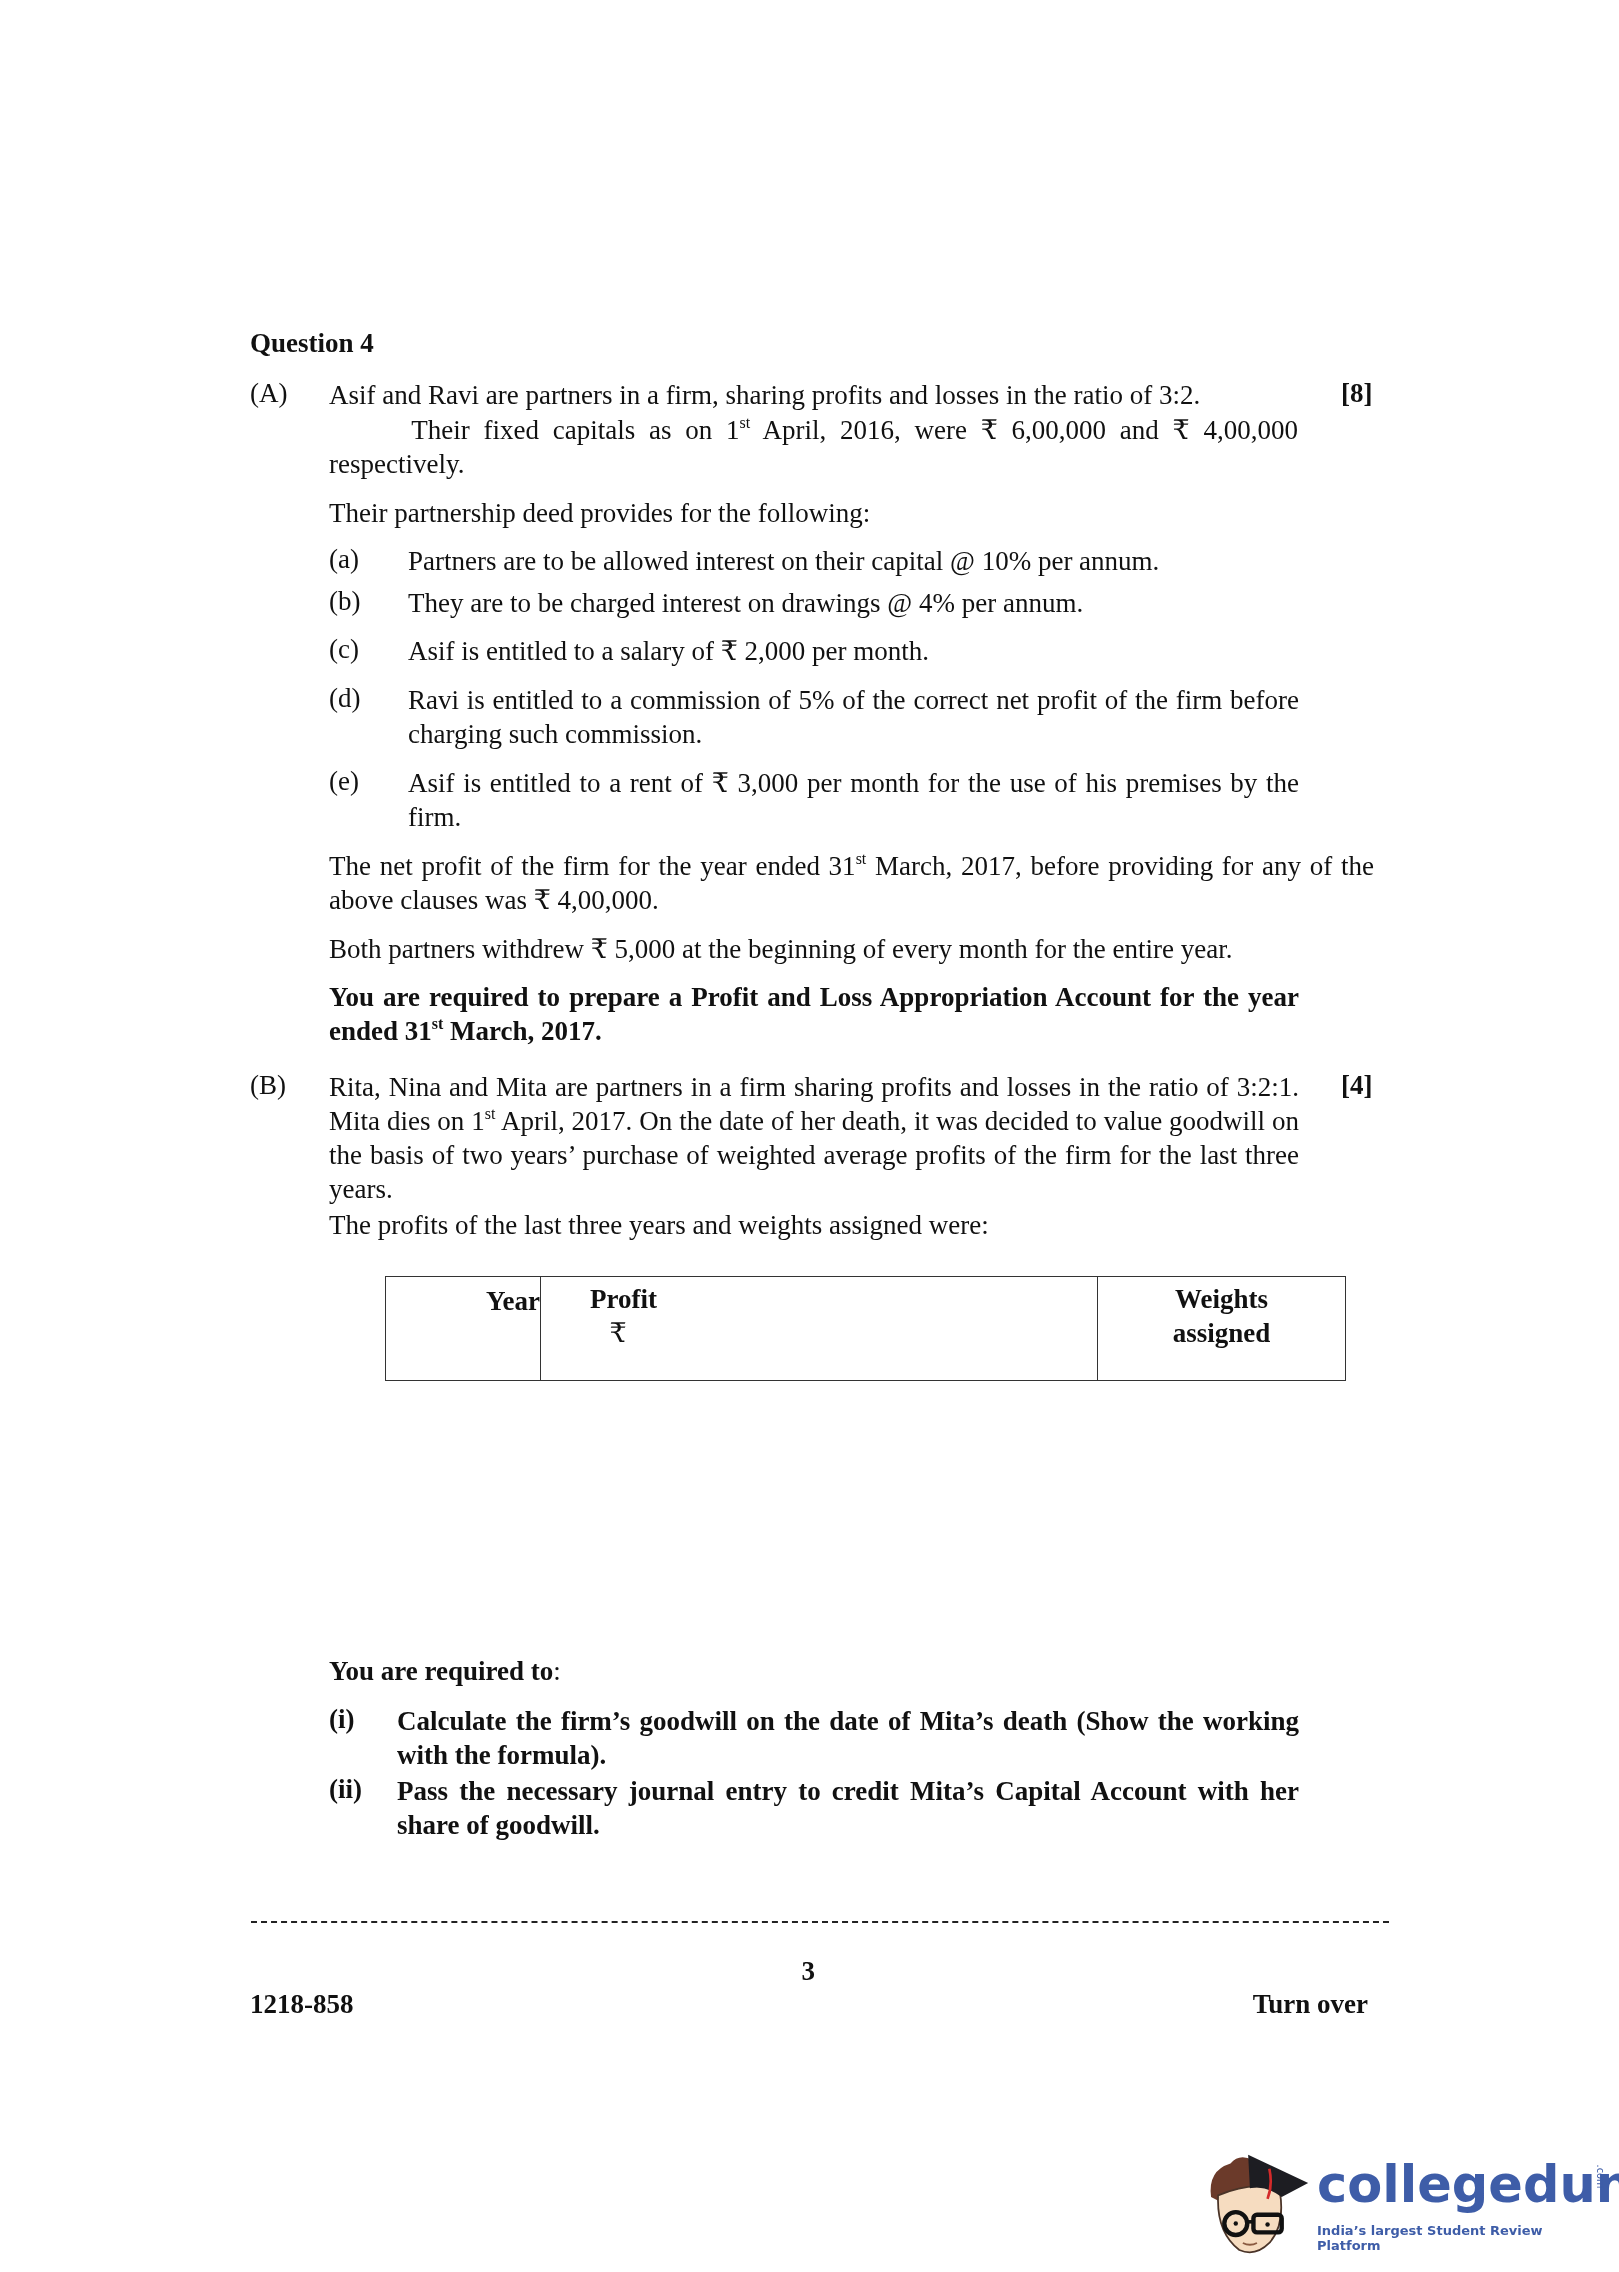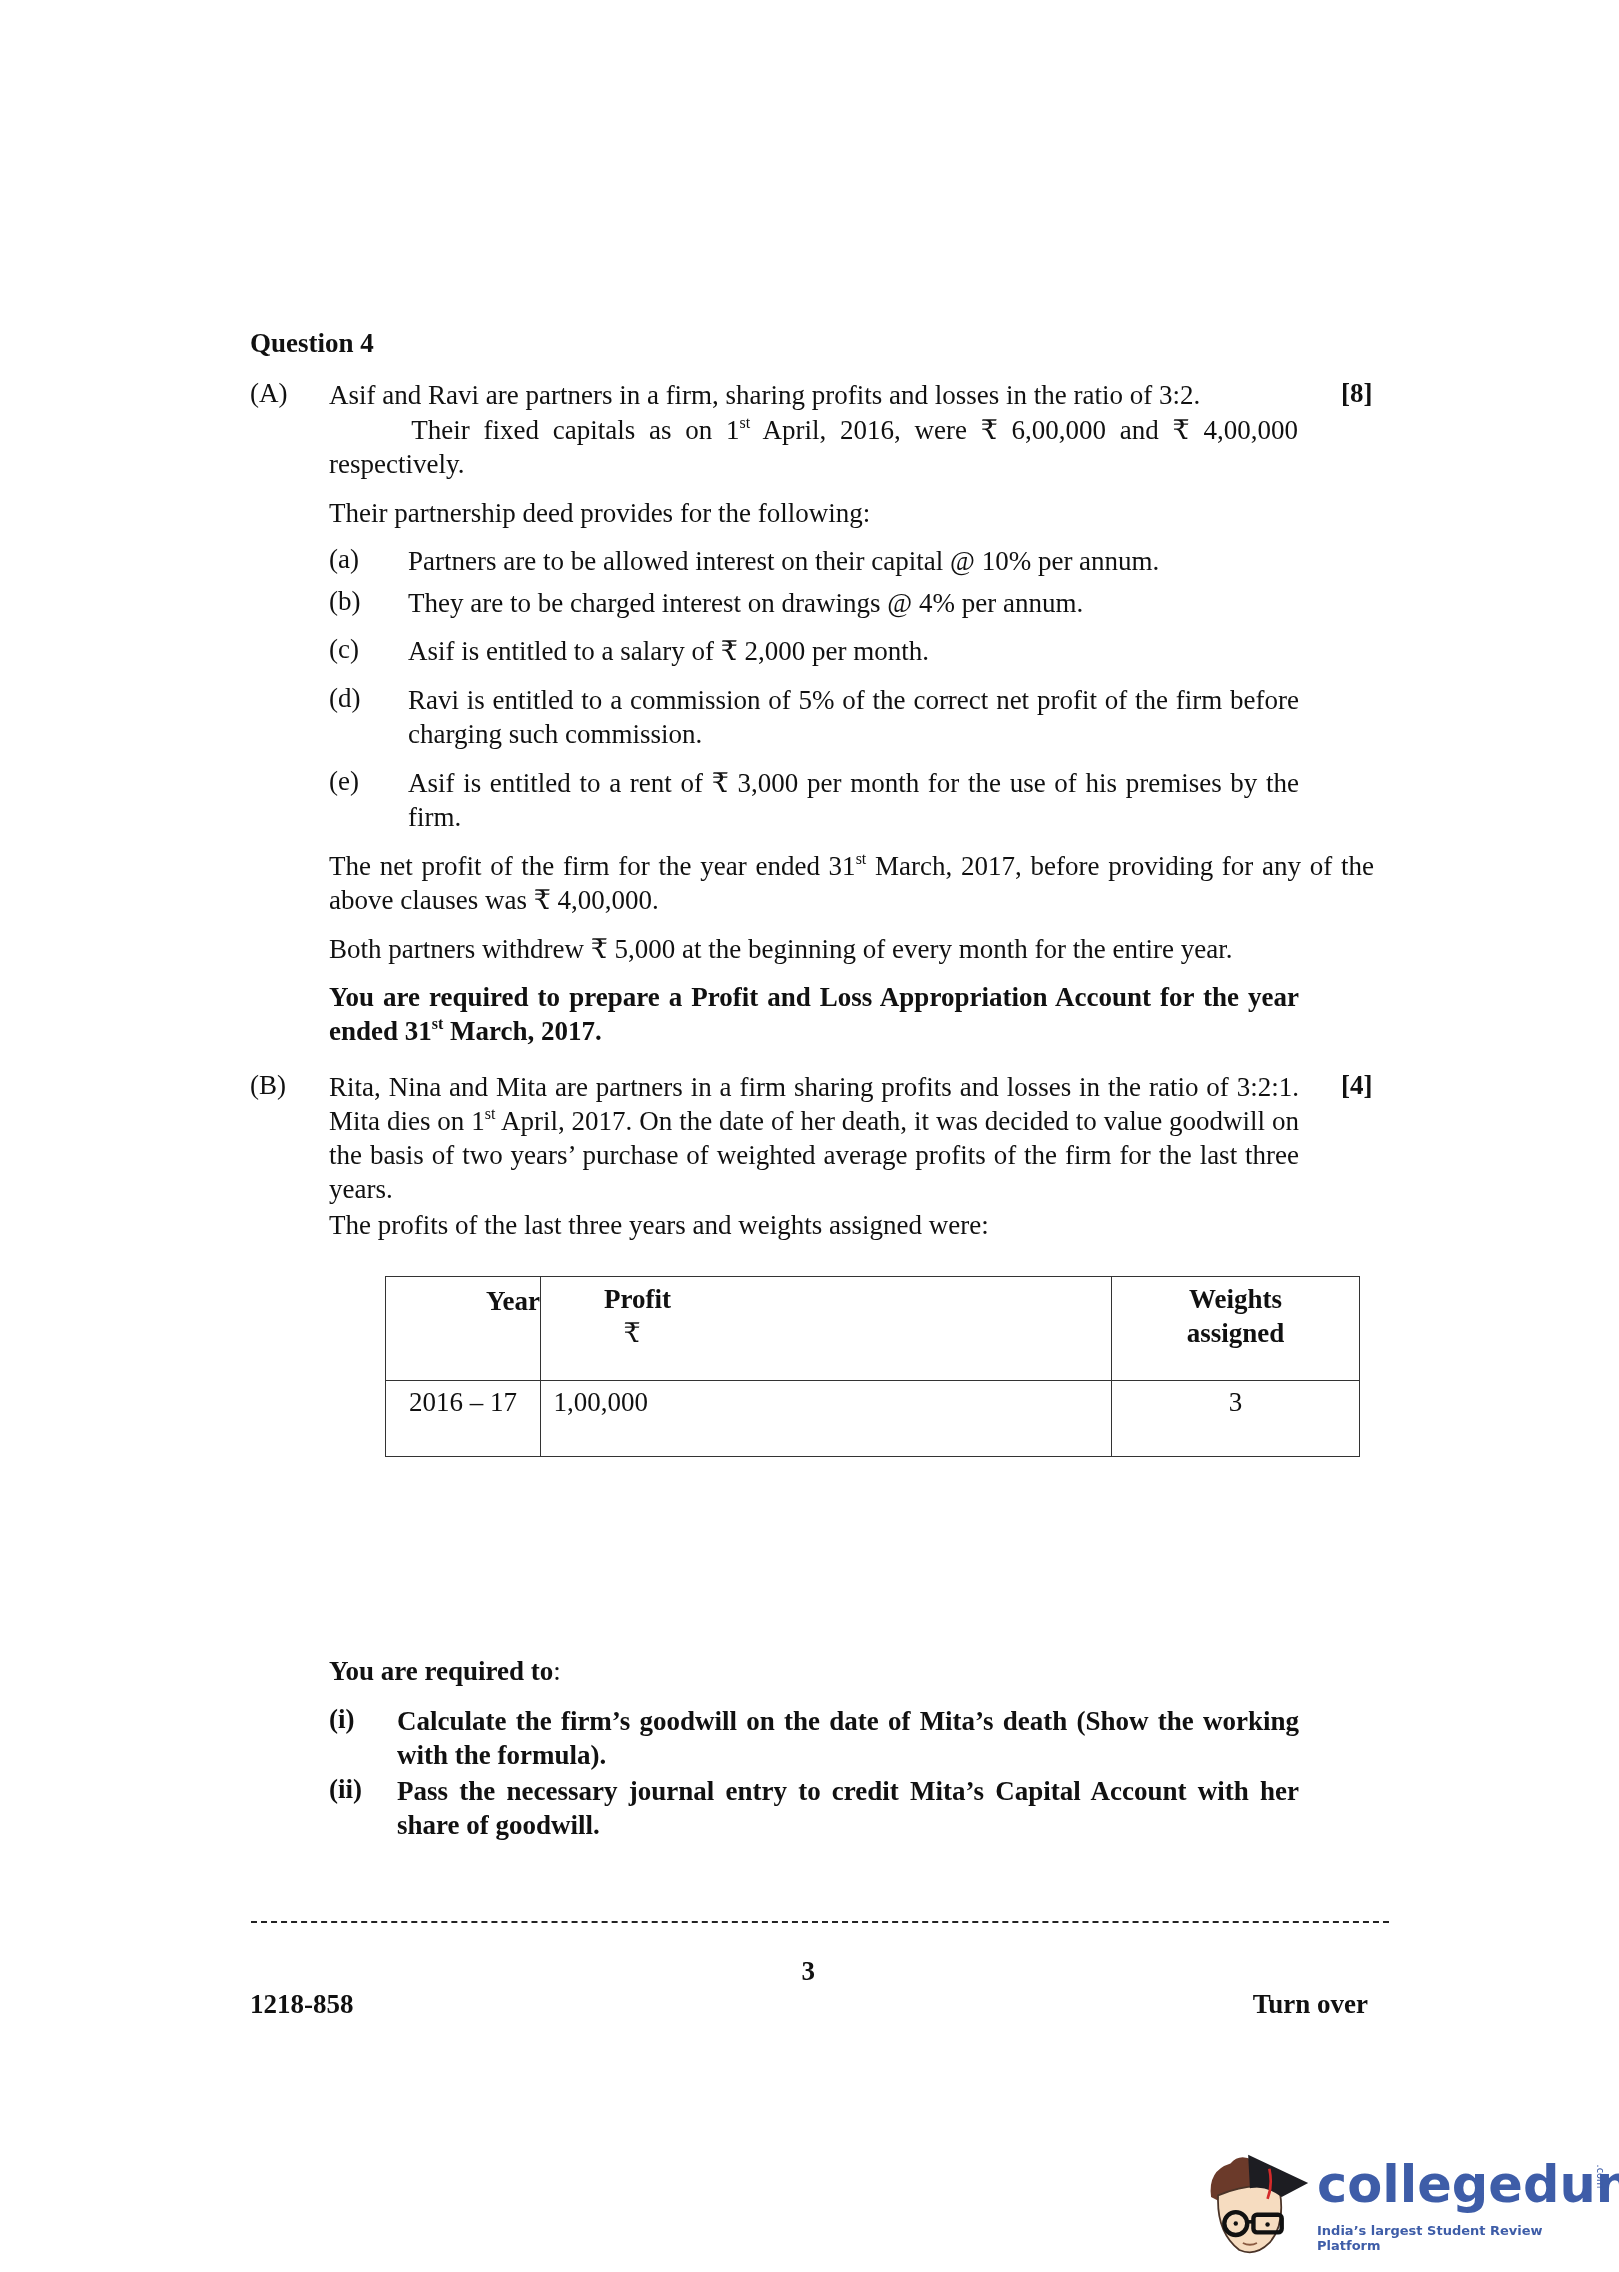--- a/index.html
+++ b/index.html
@@ -65,33 +65,28 @@
   <div class="label" style="left:250px; top:1070px;">(B)</div>
   <div class="marks" style="top:1070px;">[4]</div>
 
   <div class="para last-left" style="left:329px; top:1070px; width:970px;"><span>Rita, Nina and Mita are partners in a firm sharing profits and losses in the ratio of 3:2:1.  Mita dies on 1</span><sup>st</sup><span> April, 2017.  On the date of her death, it was decided to value goodwill on the basis of two years’ purchase of weighted average profits of the firm for the last three years.</span></div>
   <div class="para" style="left:329px; top:1208px; width:970px;">The profits of the last three years and weights assigned were:</div>
 
   <table class="profits">
     <tbody>
         <tr style="height:104px;">
       <th style="width:154px; text-align:right; padding-top:7px;"><span>Year</span></th>
-      <th style="width:507px; text-align:left; padding-top:5.3px; padding-left:63px;">
+      <th style="width:507px; text-align:left; padding-top:5.3px; padding-left:49px;">
         <div>Profit</div>
         <div style="font-weight:normal; padding-left:19.4px;">₹</div>
       </th>
       <th style="width:247px; padding-top:5.3px;">
         <div>Weights</div>
         <div>assigned</div>
       </th>
-    </tr>
-    <tr style="height:76px;">
-      <td style="text-align:center; padding-top:3.5px;">2016 – 17</td>
-      <td style="padding:3.5px 0 0 12.4px;">1,00,000</td>
-      <td style="text-align:center; padding-top:3.5px;">3</td>
     </tr>
   </tbody>
     </table>
 
   <div class="para" style="left:329px; top:1654px; width:970px;"><span class="b">You are required to</span><span>:</span></div>
 
   <div class="label b" style="left:329px; top:1704px;">(i)</div>
   <div class="para last-left b" style="left:397px; top:1704px; width:902px;">Calculate the firm’s goodwill on the date of Mita’s death (Show the working with the formula).</div>
 
   <div class="label b" style="left:329px; top:1774px;">(ii)</div>

